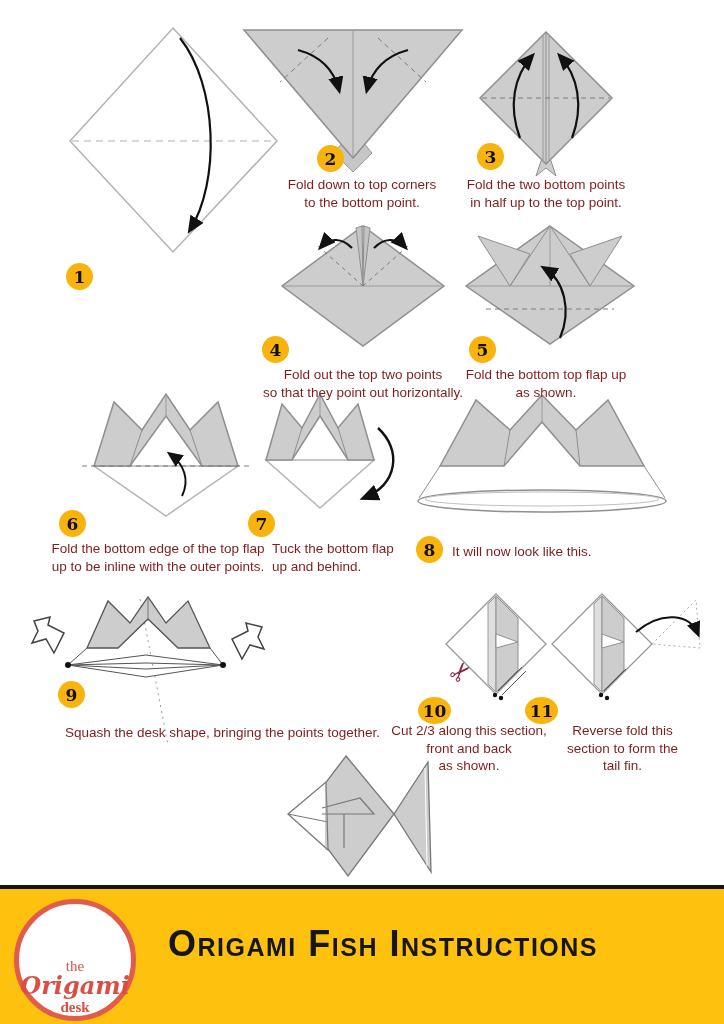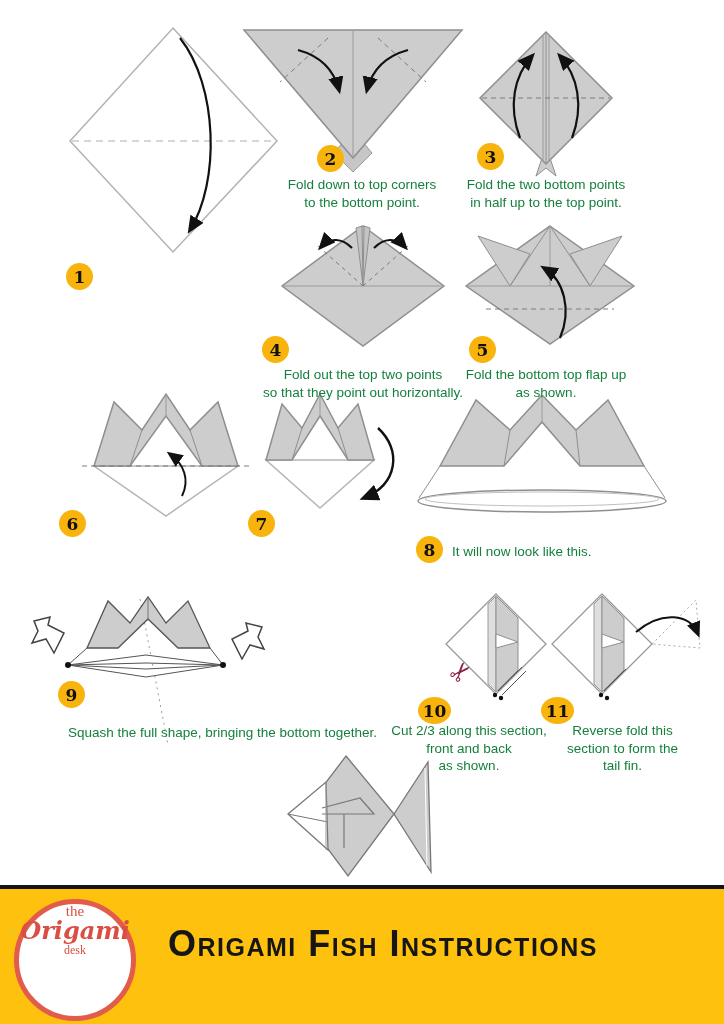--- a/index.html
+++ b/index.html
@@ -9,38 +9,38 @@
   }
   .diag{position:absolute;}
   .badge{
     position:absolute;width:27px;height:27px;border-radius:50%;
     background:var(--badge,#F8B40D);color:#111;
     display:flex;align-items:center;justify-content:center;
     font-family:"DejaVu Serif",serif;font-weight:bold;font-size:17px;
   }
   .badge.wide{width:33px;margin-top:16px;}
   .cap{
-    position:absolute;font-size:13.5px;line-height:1.3;color:#15803d;
+    position:absolute;font-size:13.5px;line-height:1.3;color:#7f1d1d;
     white-space:pre-line;
   }
   .footer{
     position:absolute;left:0;top:885px;width:724px;height:139px;
     background:var(--footer-bg,#FEC10D);border-top:4px solid #141414;box-sizing:border-box;
   }
   .logo{
     position:absolute;left:14px;top:10px;width:112px;height:112px;border-radius:50%;
     background:#fff;border:5px solid var(--logo-ring,#E25C4B);
-    display:flex;flex-direction:column;align-items:center;justify-content:flex-start;
+    display:flex;flex-direction:column;align-items:center;justify-content:flex-end;
     color:var(--logo-text,#D94F43);font-family:"Liberation Serif",serif;text-align:center;
   }
   .logo .l-top{font-size:15px;line-height:1;}
   .logo .l-midrow{display:flex;align-items:center;gap:4px;line-height:1;}
   .logo .l-mid{font-family:"DejaVu Serif",serif;font-style:italic;font-weight:bold;font-size:24px;}
   .logo .heart{font-size:11px;color:var(--heart,#EFC52D);}
-  .logo .l-bot{font-size:12px;line-height:1.2;}
+  .logo .l-bot{font-size:15px;line-height:1.2;font-weight:bold;}
   .title{
     position:absolute;left:168px;top:34px;
     font-family:Liberation Sans, sans-serif;font-variant:small-caps;font-weight:bold;
     font-size:36px;letter-spacing:1.5px;color:#161616;
   }
   .scissors{fill:var(--scissors,#8E2040);font-family:"DejaVu Sans",sans-serif;}
   svg{overflow:visible;}
 </style>
 </head>
 <body>
@@ -189,32 +189,36 @@
   <div class="badge" style="left:66px;top:263px">1</div>
   <div class="badge" style="left:317px;top:145px">2</div>
   <div class="badge" style="left:477px;top:143px">3</div>
   <div class="badge" style="left:262px;top:336px">4</div>
   <div class="badge" style="left:469px;top:336px">5</div>
   <div class="badge" style="left:59px;top:510px">6</div>
   <div class="badge" style="left:248px;top:510px">7</div>
   <div class="badge" style="left:416px;top:536px">8</div>
   <div class="badge" style="left:58px;top:681px">9</div>
   <div class="badge wide" style="left:418px;top:681px">10</div>
-  <div class="badge wide" style="left:541px;top:681px">11</div>
+  <div class="badge wide" style="left:525px;top:681px">11</div>
 
   <div class="cap" style="left:262px;top:176px;width:200px;text-align:center">Fold down to top corners
 to the bottom point.</div>
   <div class="cap" style="left:252px;top:366px;width:222px;text-align:center">Fold out the top two points
 so that they point out horizontally.</div>
   <div class="cap" style="left:448px;top:176px;width:196px;text-align:center">Fold the two bottom points
 in half up to the top point.</div>
   <div class="cap" style="left:448px;top:366px;width:196px;text-align:center">Fold the bottom top flap up
 as shown.</div>
+  <div class="cap" style="left:46px;top:540px;width:224px;text-align:center">Fold the bottom edge of the top flap
+up to be inline with the outer points.</div>
+  <div class="cap" style="left:272px;top:540px;width:160px;text-align:left">Tuck the bottom flap
+up and behind.</div>
   <div class="cap" style="left:452px;top:543px;width:210px;text-align:left">It will now look like this.</div>
-  <div class="cap" style="left:50px;top:724px;width:345px;text-align:center">Squash the full shape, bringing the bottom together.</div>
+  <div class="cap" style="left:50px;top:724px;width:345px;text-align:center">Squash the desk shape, bringing the points together.</div>
   <div class="cap" style="left:388px;top:722px;width:162px;text-align:center">Cut 2/3 along this section,
 front and back
 as shown.</div>
   <div class="cap" style="left:545px;top:722px;width:155px;text-align:center">Reverse fold this
 section to form the
 tail fin.</div>
 
   <div class="footer">
     <div class="logo">
       <span class="l-top">the</span>

